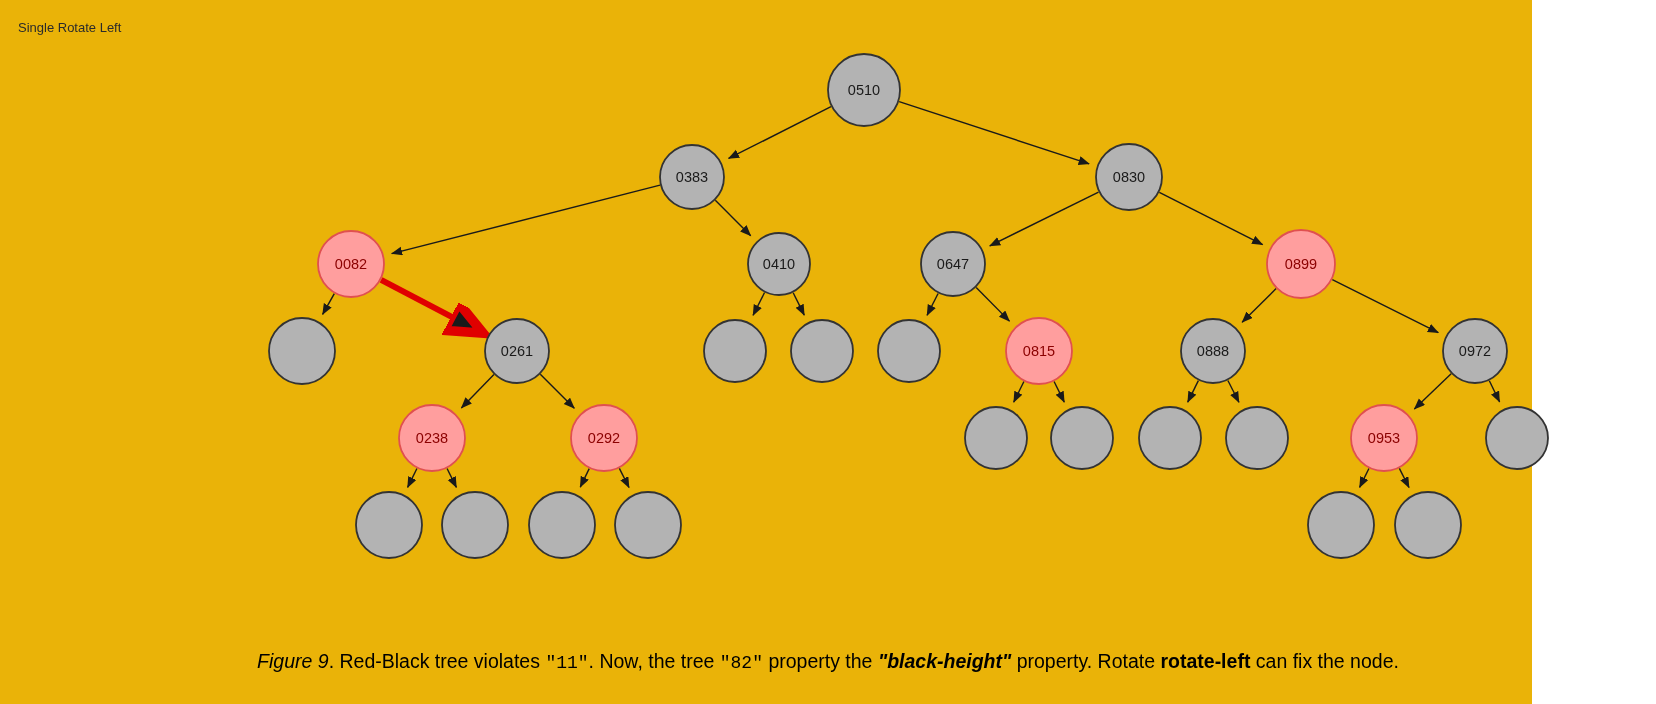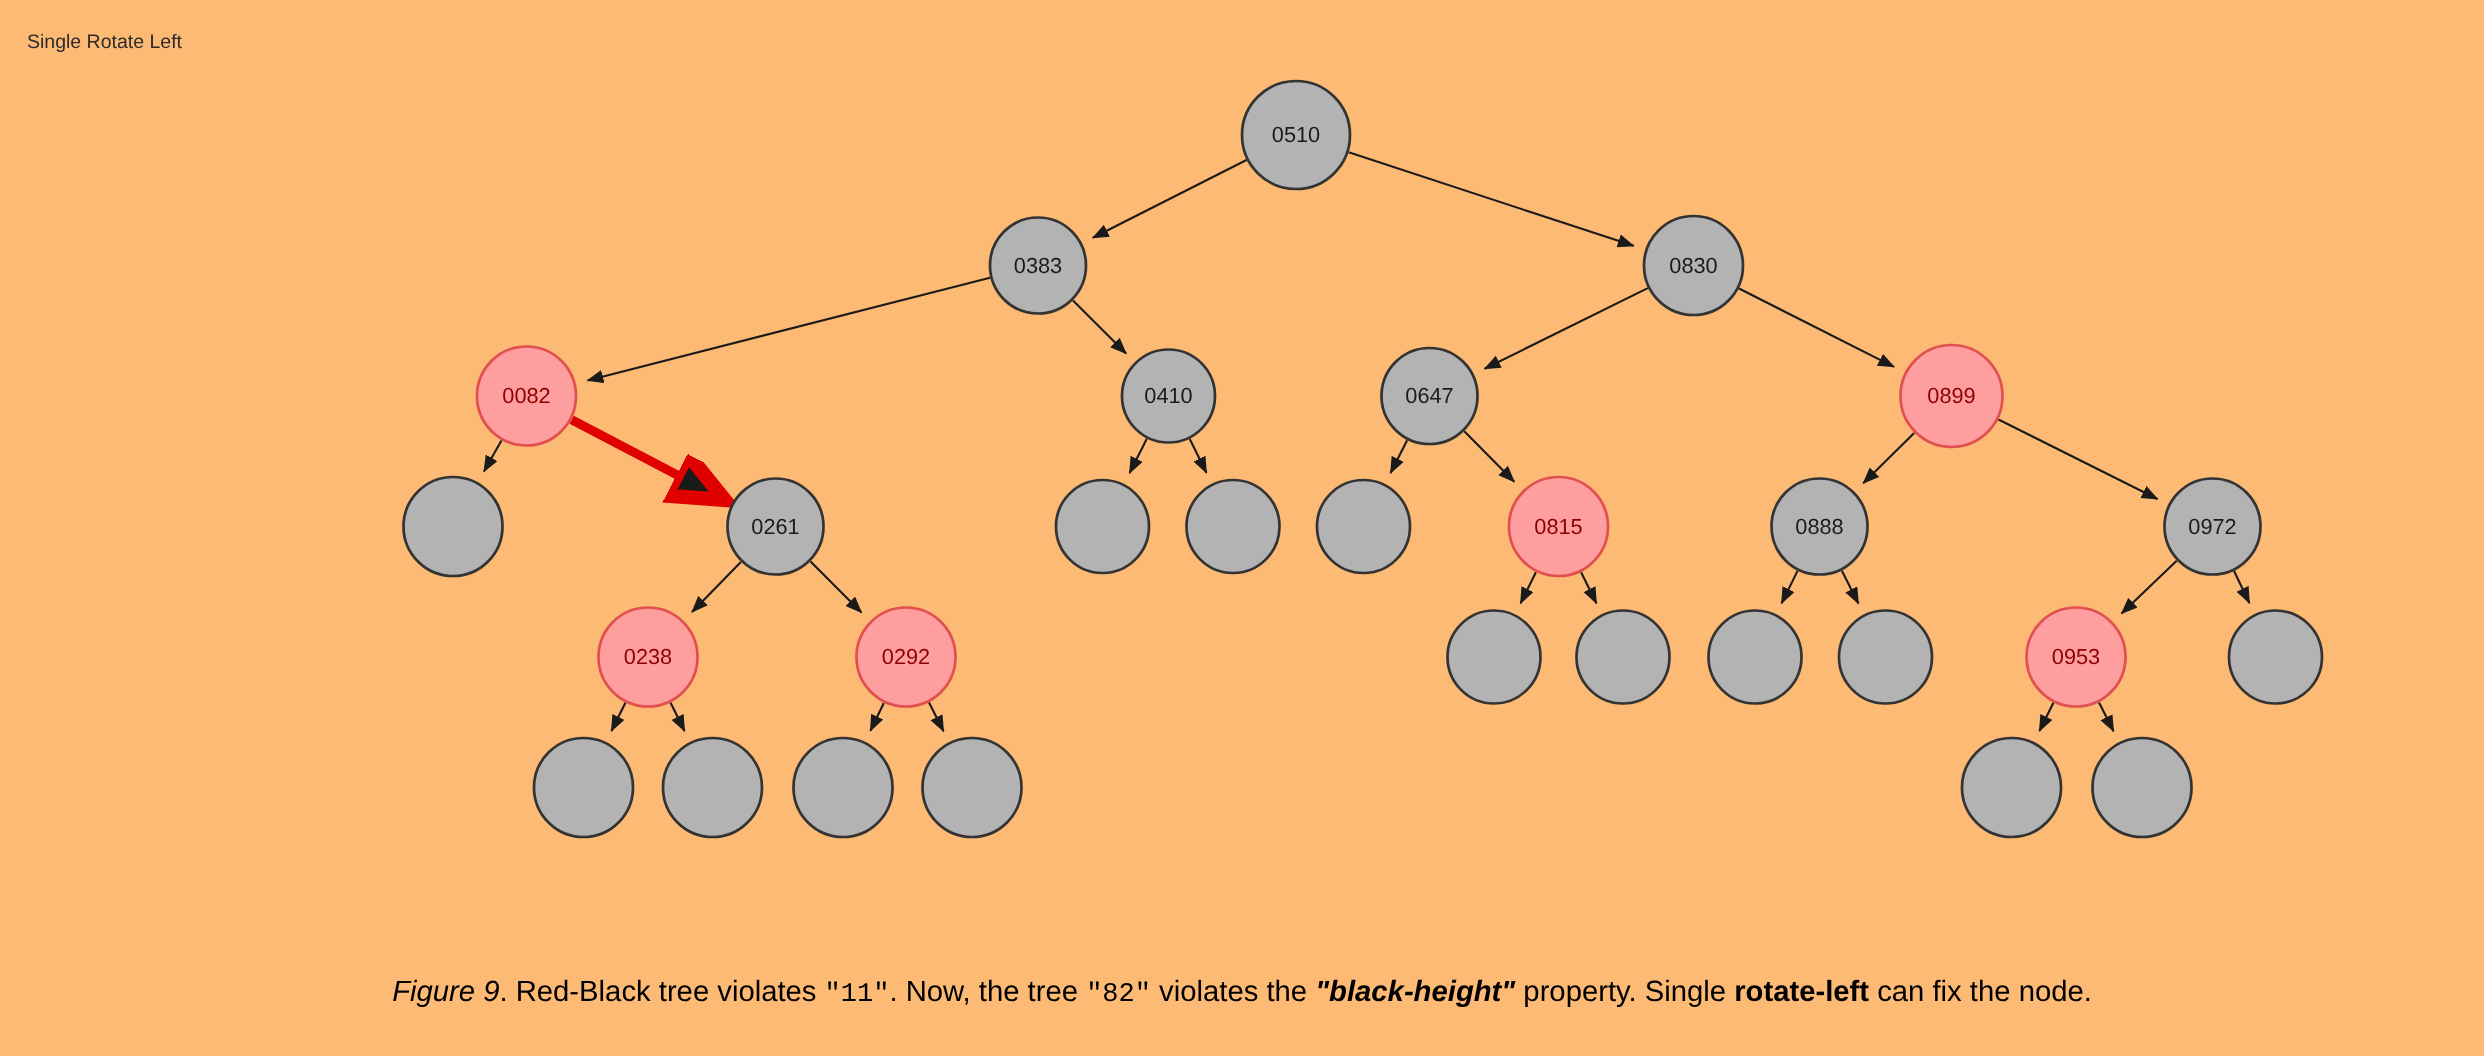--- a/index.html
+++ b/index.html
@@ -9,23 +9,23 @@
   }
   body {
     width: 1656px;
     height: 704px;
     font-family: "Liberation Sans", sans-serif;
     overflow: hidden;
     position: relative;
   }
   #stage {
     position: relative;
-    width: 1656px;
+    width: 1532px;
     height: 704px;
-    background: #fdba74;
+    background: #eab308;
   }
   .step-label {
     position: absolute;
     left: 18px;
     top: 20px;
     font-family: "Liberation Sans", sans-serif;
     font-size: 13px;
     color: #2b2b2b;
     white-space: nowrap;
   }
@@ -222,16 +222,16 @@
           <text x="604" y="439" class="node-label red-node">0292</text>
         </g>
         <g>
           <circle cx="1384" cy="438" r="33" fill="#ff9e9e" stroke="#e05050" stroke-width="1.8"></circle>
           <text x="1384" y="439" class="node-label red-node">0953</text>
         </g>
       </g>
   </svg>
 
   <div class="caption">
-    <span class="figno">Figure 9</span><span>. Red-Black tree violates </span><span class="mono">"11"</span><span>. Now, the tree </span><span class="mono">"82"</span><span> violates the </span><span class="bi">"black-height"</span><span> property. Single </span><span class="b">rotate-left</span><span> can fix the node.</span>
+    <span class="figno">Figure 9</span><span>. Red-Black tree violates </span><span class="mono">"11"</span><span>. Now, the tree </span><span class="mono">"82"</span><span> property the </span><span class="bi">"black-height"</span><span> property. Rotate </span><span class="b">rotate-left</span><span> can fix the node.</span>
   </div>
 
 </div>
 
 </body></html>

